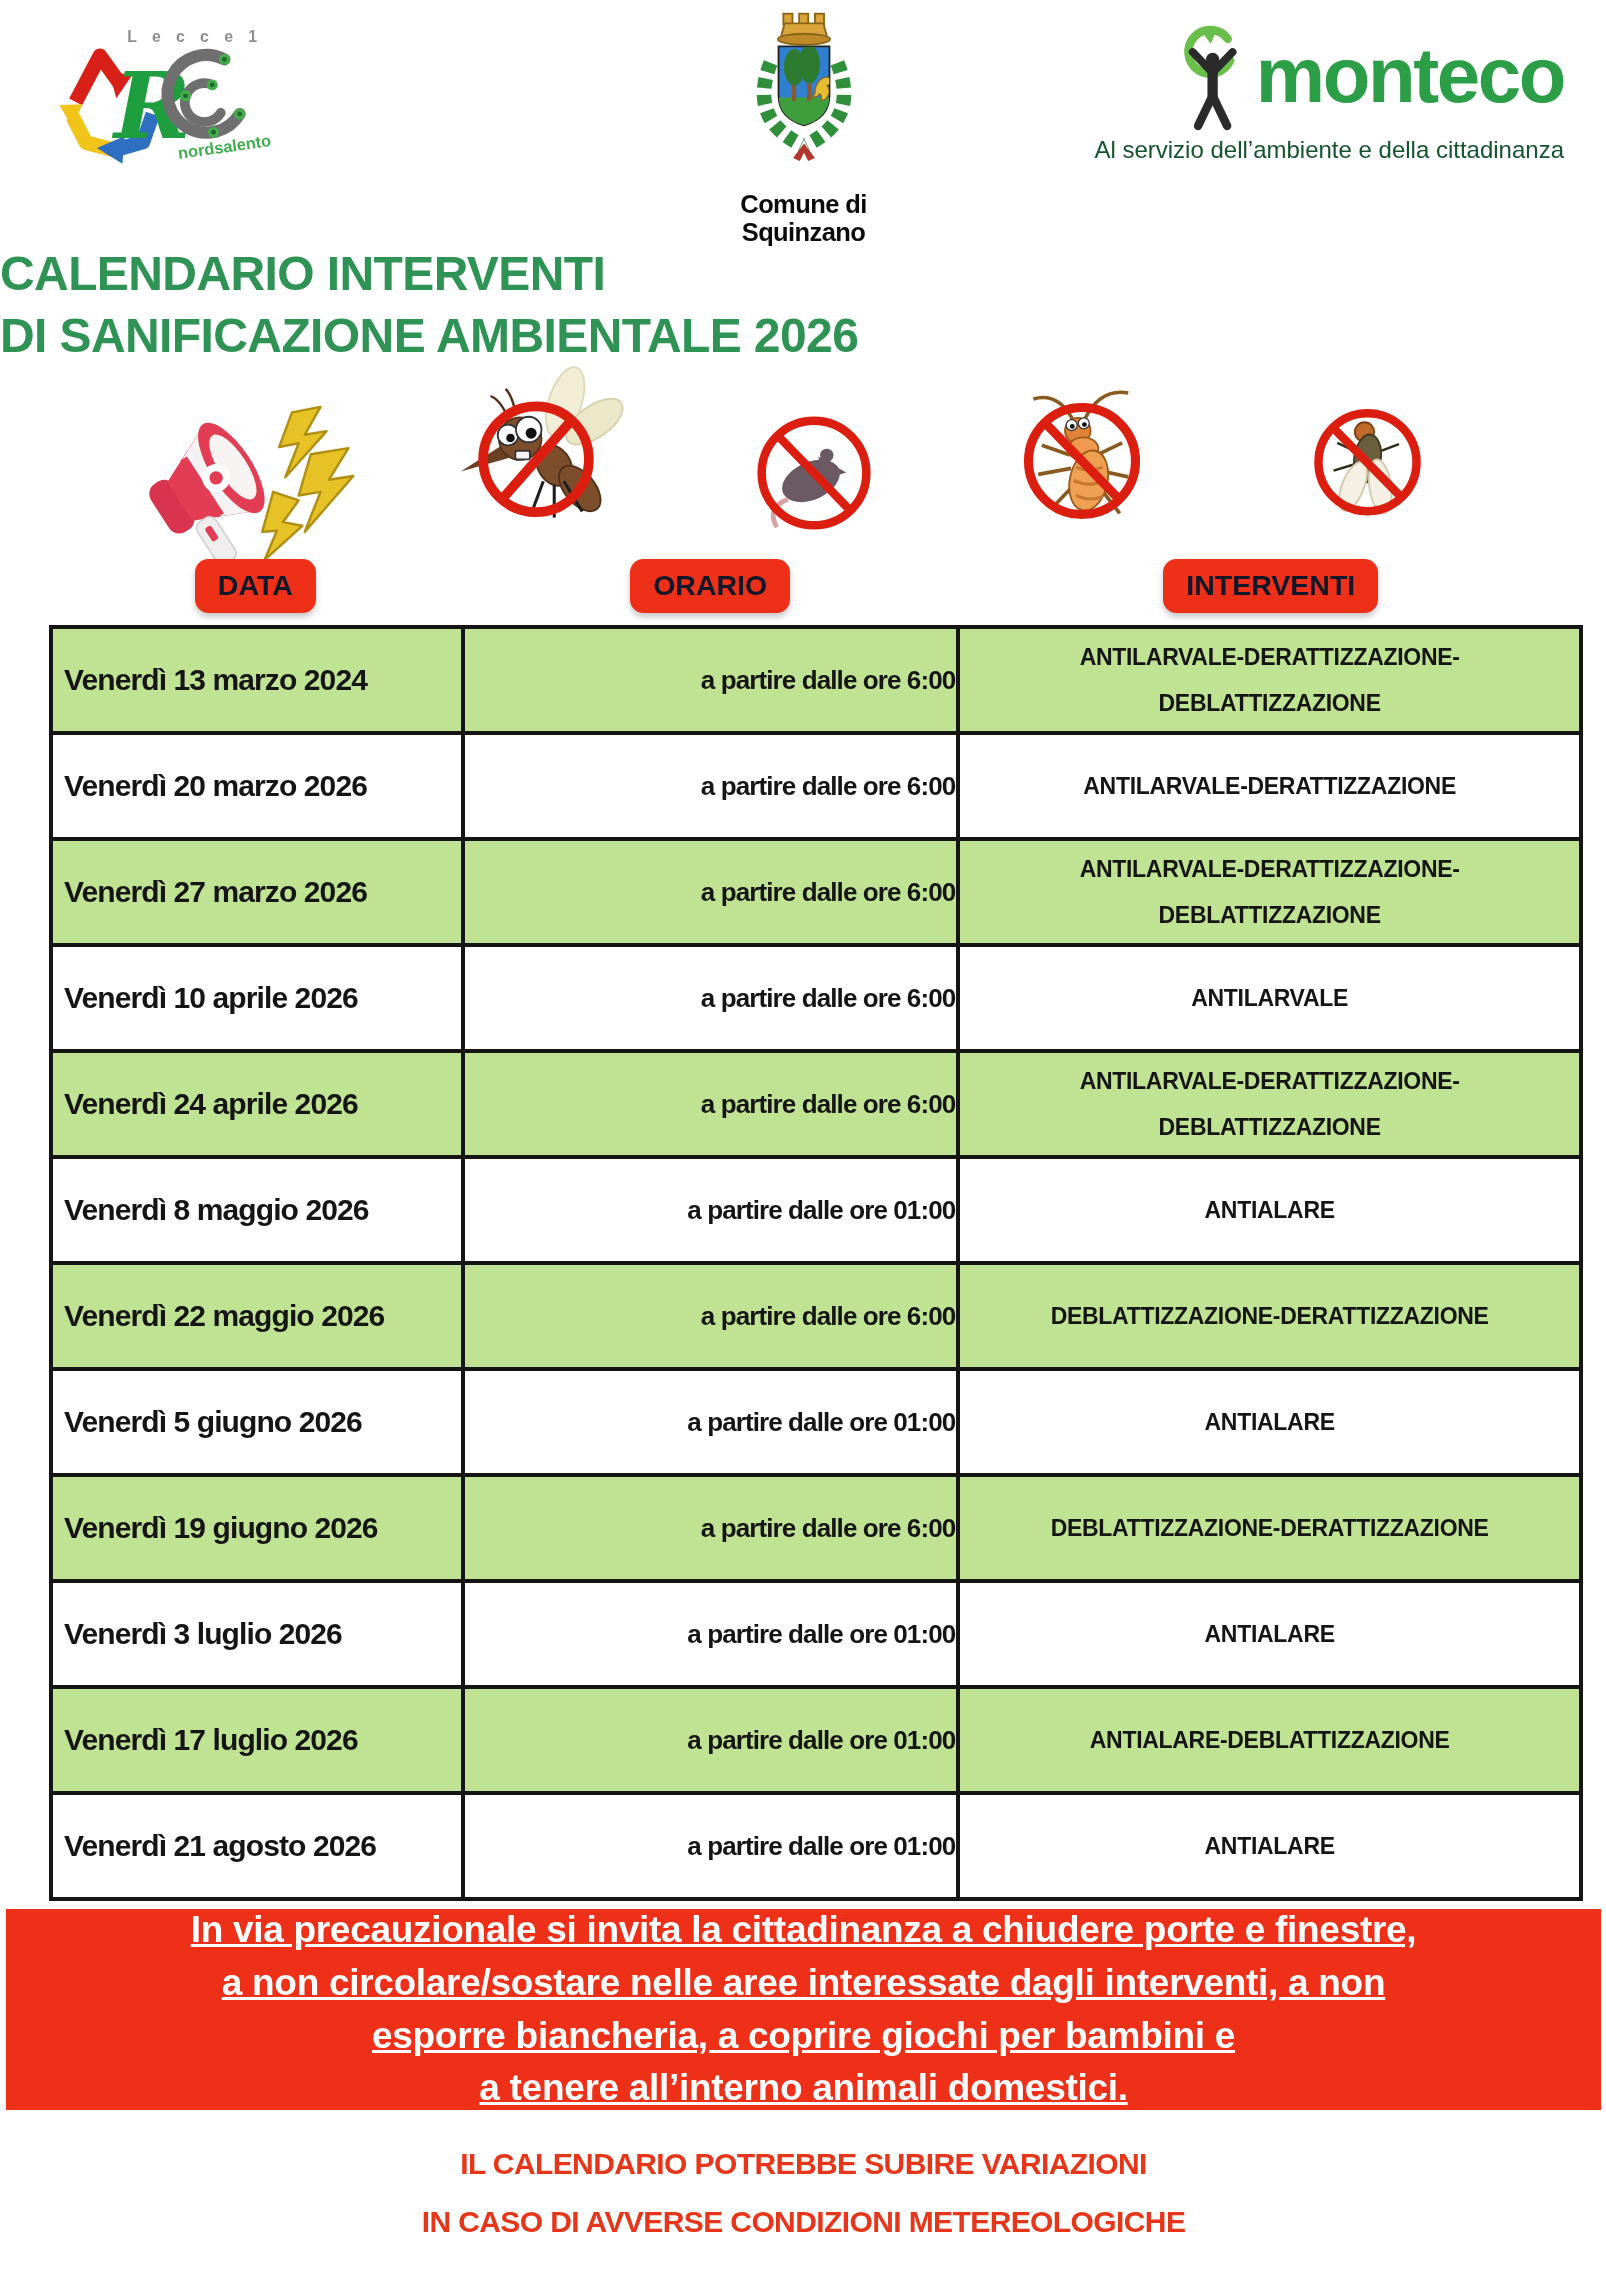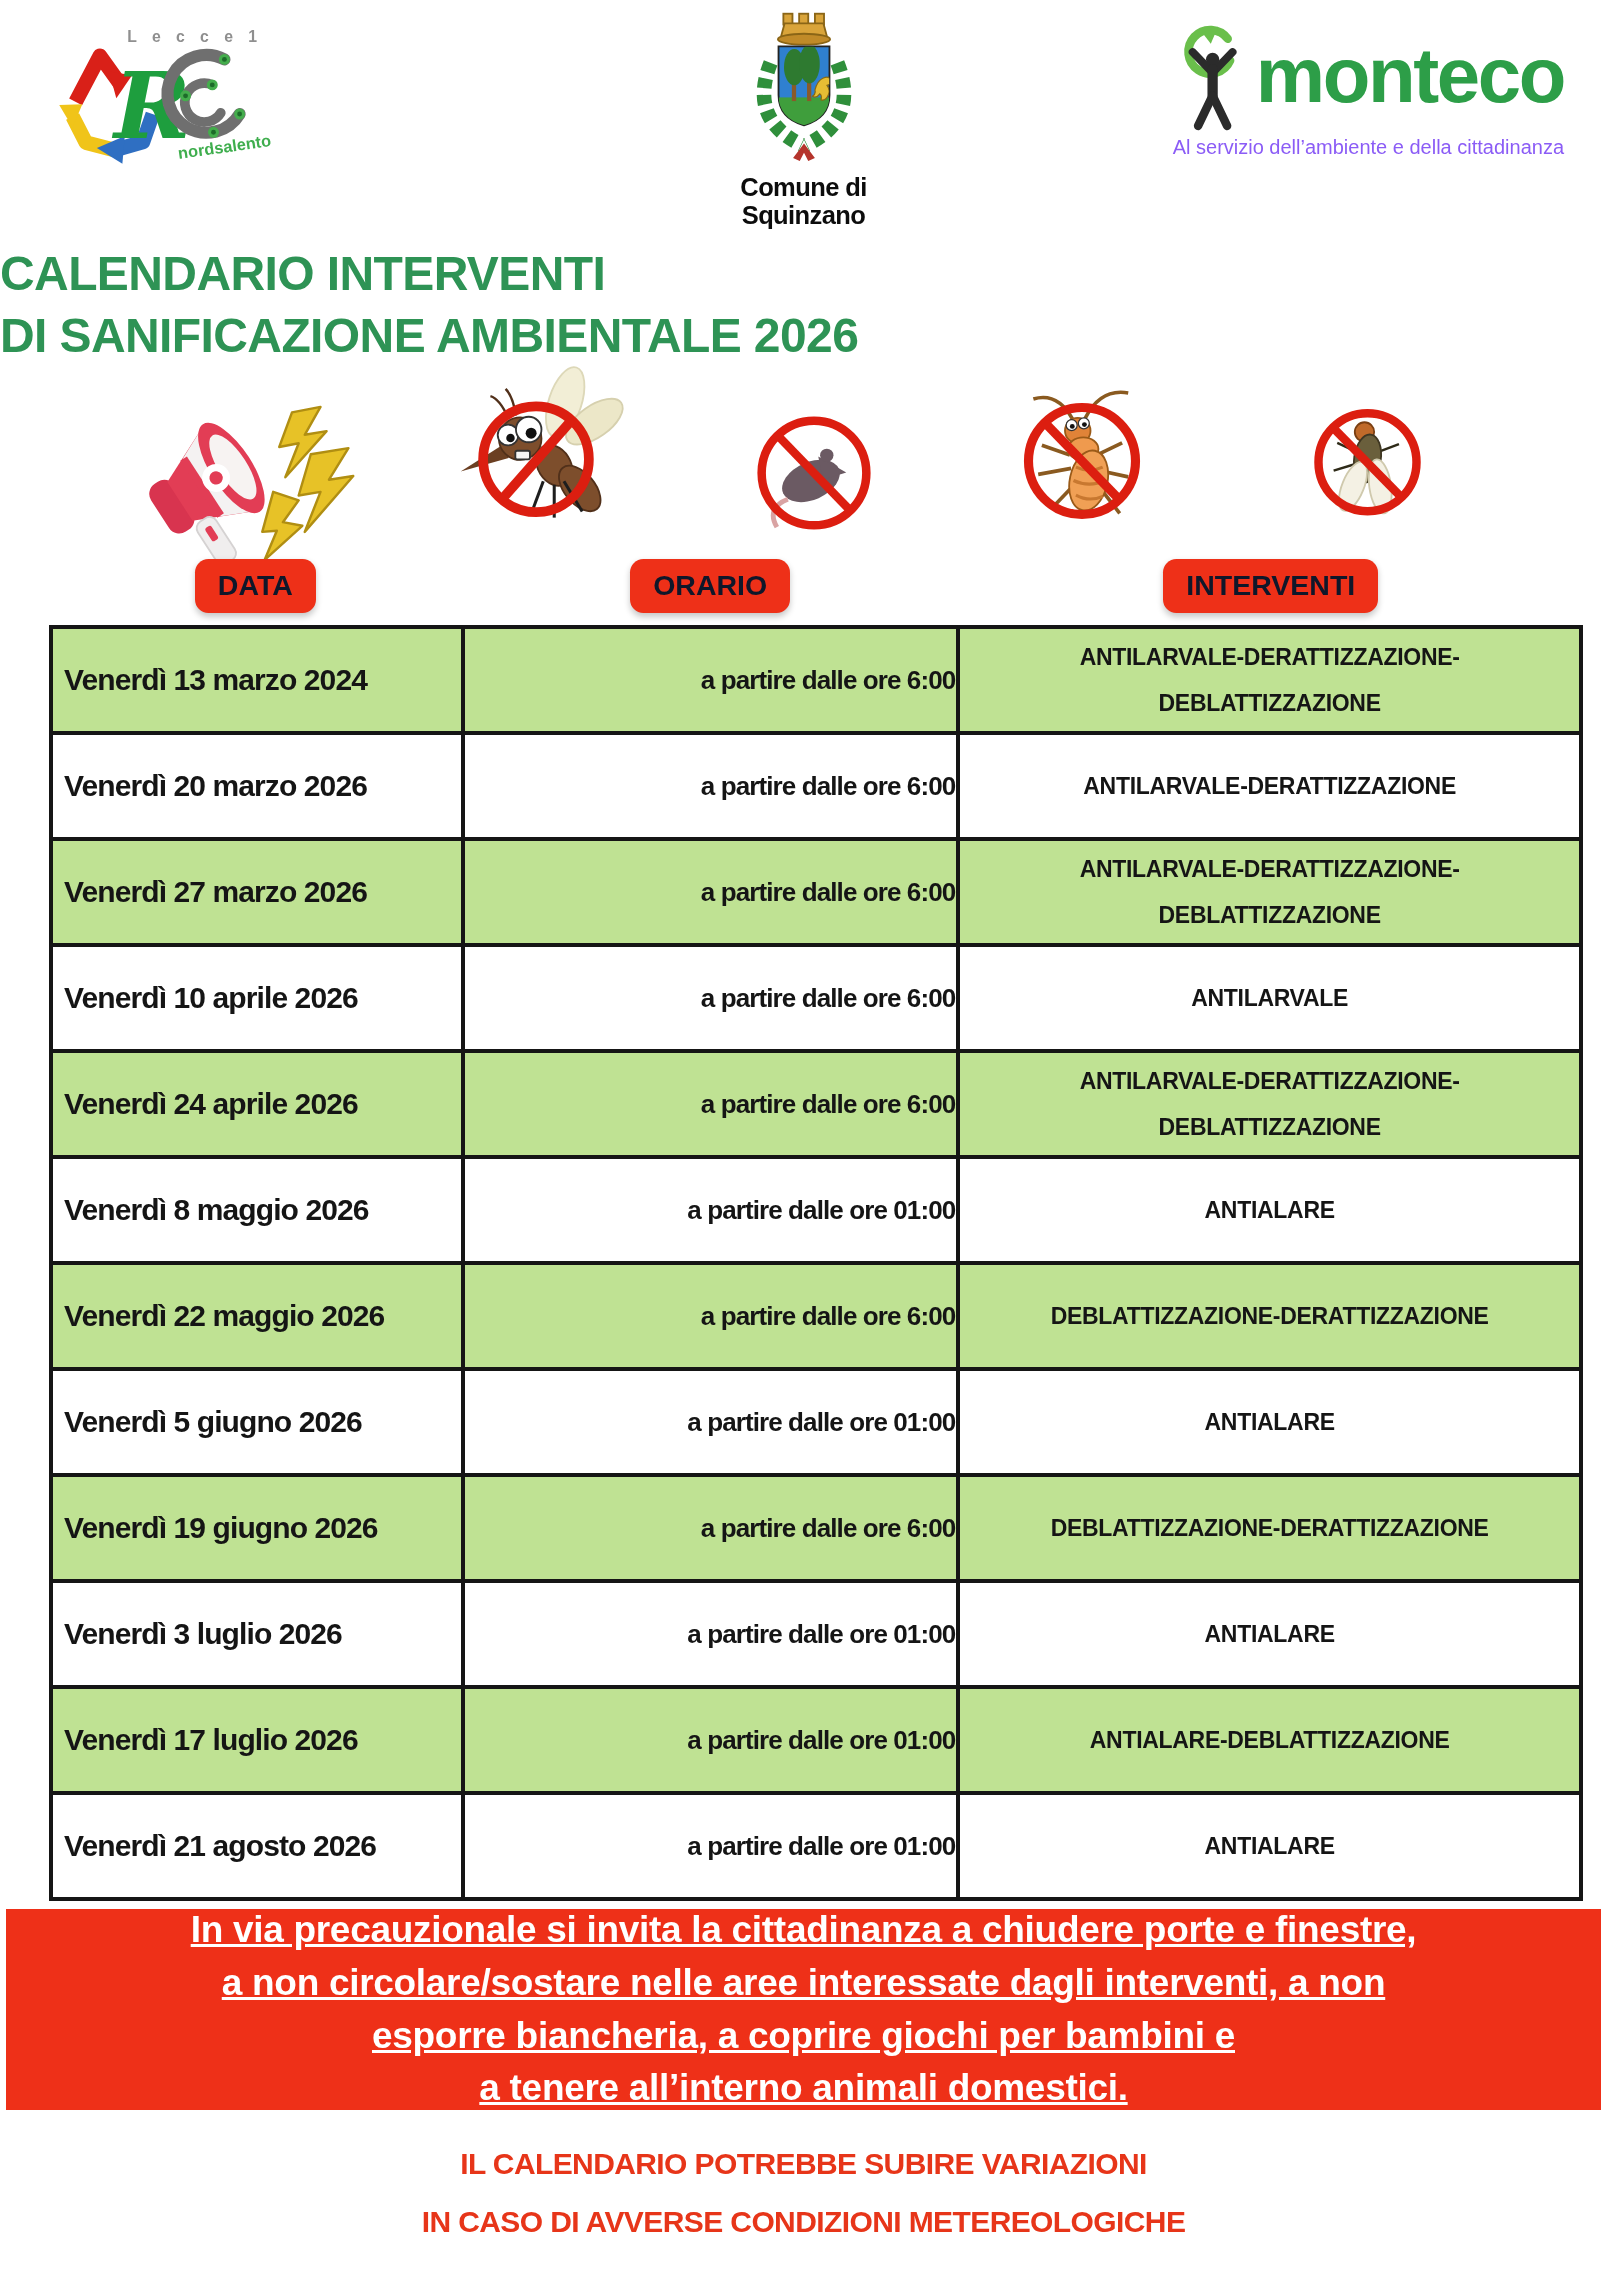--- a/index.html
+++ b/index.html
@@ -3,25 +3,25 @@
 <meta charset="utf-8">
 <style>
   html,body{margin:0;padding:0;background:#ffffff;}
   #page{
     position:relative;width:1607px;height:2295px;background:#ffffff;overflow:hidden;
     font-family:"Liberation Sans",sans-serif;color:#151515;
   }
   
   .aro-logo{position:absolute;left:24px;top:12px;}
   .comune-logo{position:absolute;left:50%;top:4.9px;transform:translateX(-50%);text-align:center;}
-  .comune-name{font-weight:bold;font-size:25.5px;line-height:1.12;color:#0c0c0c;margin-top:3px;letter-spacing:-0.6px;}
+  .comune-name{font-weight:bold;font-size:25.5px;line-height:1.12;color:#0c0c0c;margin-top:20px;letter-spacing:-0.6px;}
   .monteco-logo{position:absolute;right:43px;top:17px;text-align:center;}
   .monteco-row{display:flex;align-items:center;justify-content:flex-end;gap:10px;}
   .monteco-word{font-weight:bold;font-size:78px;letter-spacing:-2.4px;color:var(--monteco-green,#2d9e48);line-height:1;}
-  .monteco-tagline{font-size:20px;color:#8b5cf6;margin-top:3.6px;letter-spacing:0px;}
+  .monteco-tagline{font-size:24px;color:#14532d;margin-top:3.6px;letter-spacing:0px;}
   
   .title{position:absolute;top:243px;left:0;width:100%;text-align:left;
     color:var(--title-green,#2e9355);font-weight:bold;font-size:48px;line-height:1.3;letter-spacing:-0.6px;}
   
   .icons{position:absolute;top:373px;left:0;width:100%;height:188px;}
   .icons svg{position:absolute;overflow:visible;}
   
   .badges{position:absolute;top:559px;left:49px;width:1534px;display:grid;
     grid-template-columns:26.9% 32.4% 40.7%;}
   .badge-cell{display:flex;justify-content:center;align-items:center;}

